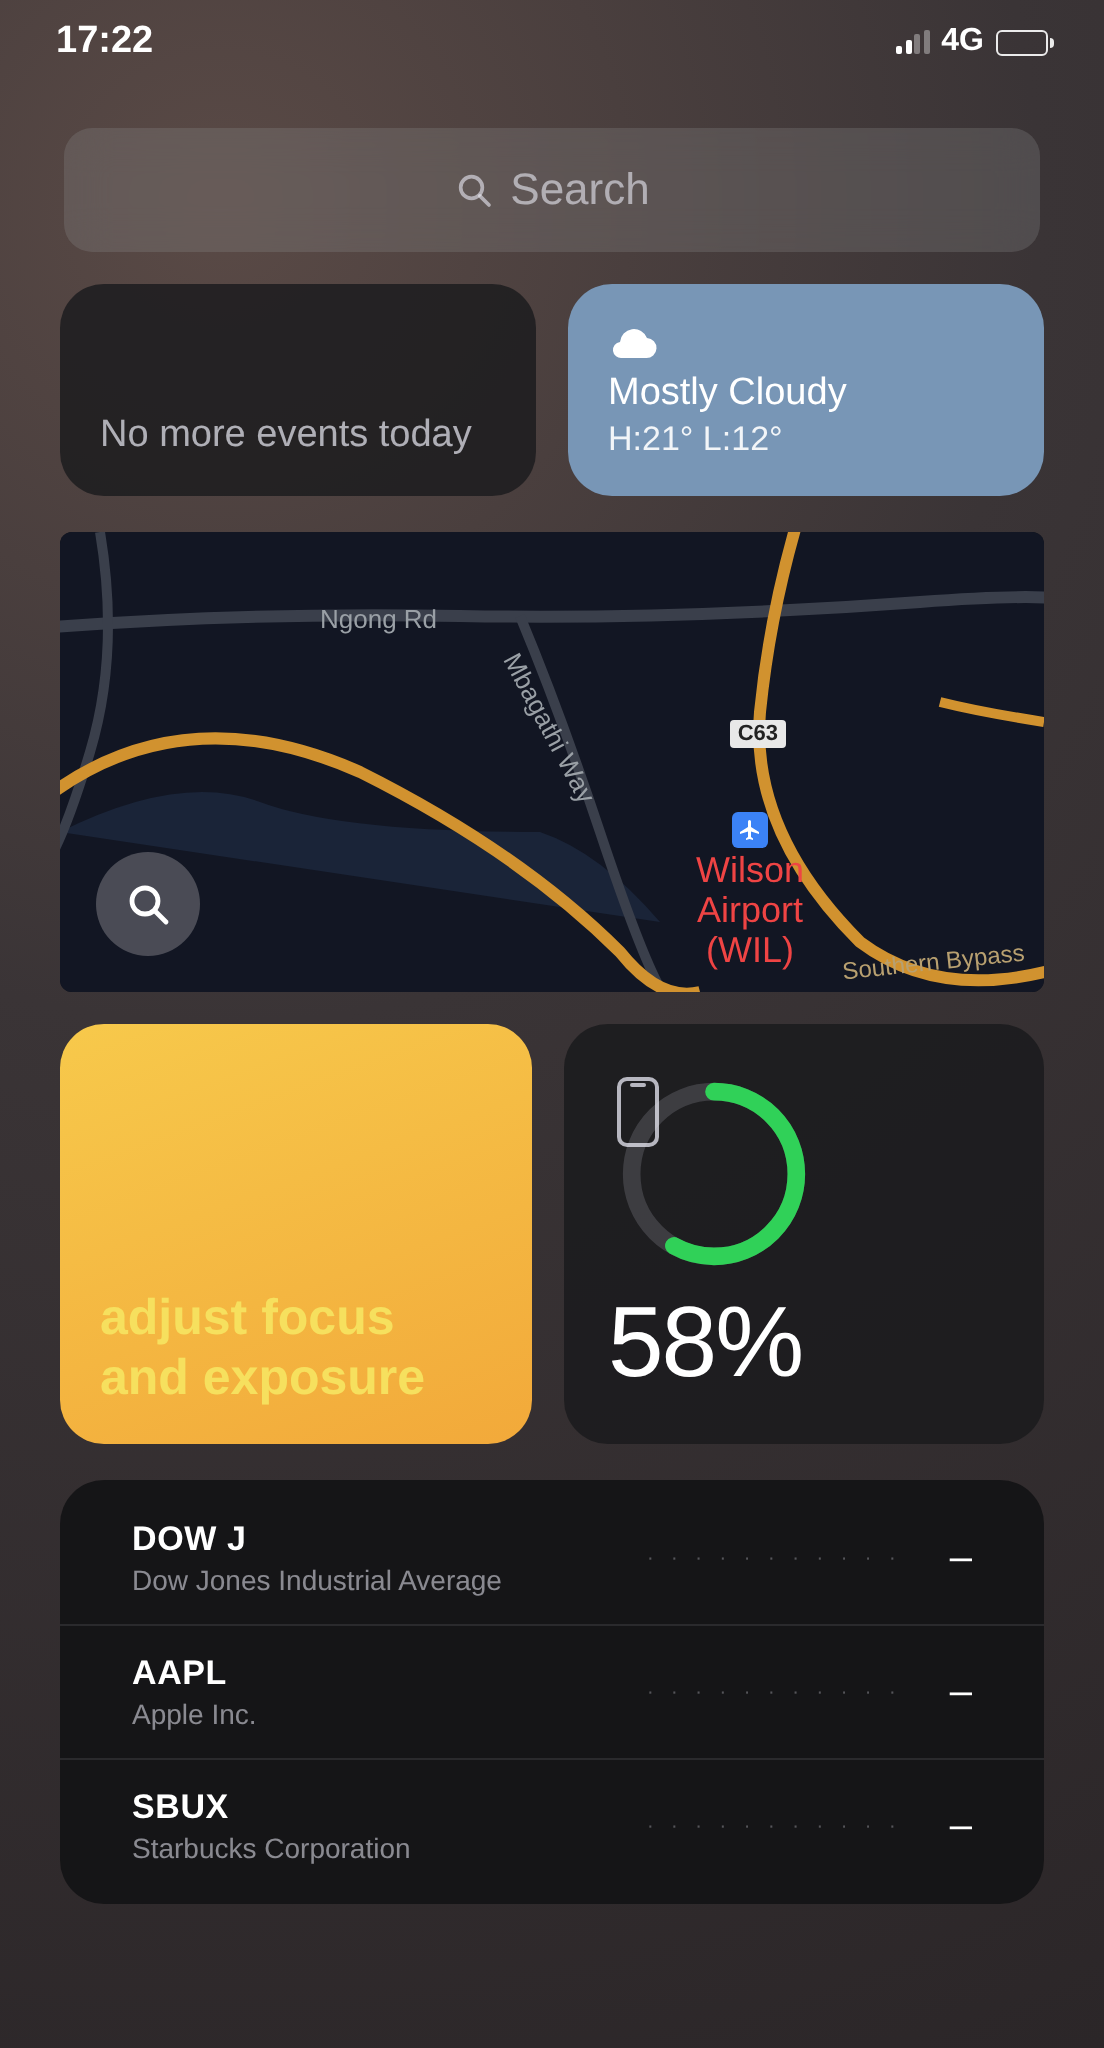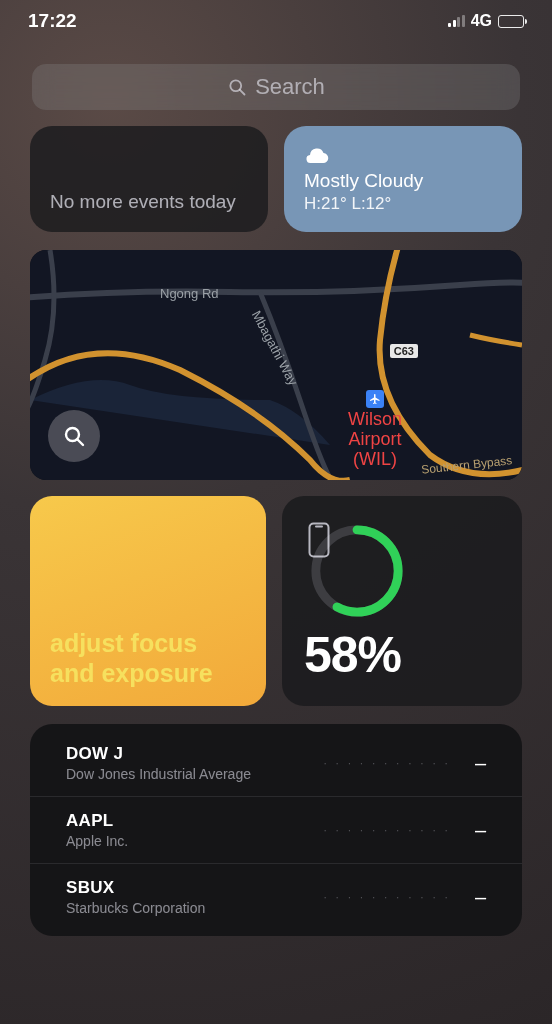--- a/index.html
+++ b/index.html
@@ -18,61 +18,61 @@
 .signal-bars span:nth-child(1){height:4px}
 .signal-bars span:nth-child(2){height:7px}
 .signal-bars span:nth-child(3){height:10px;opacity:.35}
 .signal-bars span:nth-child(4){height:12px;opacity:.35}
 .battery{display:inline-flex;align-items:center}
 .battery-body{width:26px;height:13px;border:1.5px solid rgba(255,255,255,.9);border-radius:3px;position:relative;padding:1.5px}
 .battery-body::after{content:"";position:absolute;right:-4px;top:3px;width:2px;height:5px;background:rgba(255,255,255,.9);border-radius:0 2px 2px 0}
 .battery-fill{height:100%;width:55%;background:#fff;border-radius:1px}
 
 
-.search-bar{margin:26px 32px 0;height:46px;background:rgba(140,140,140,.28);border-radius:14px;display:flex;align-items:center;justify-content:center;color:rgba(235,235,245,.6);font-size:22px;font-weight:400;backdrop-filter:blur(10px)}
+.search-bar{margin:26px 32px 0;height:62px;background:rgba(140,140,140,.28);border-radius:14px;display:flex;align-items:center;justify-content:center;color:rgba(235,235,245,.6);font-size:22px;font-weight:400;backdrop-filter:blur(10px)}
 .search-bar svg{margin-right:8px}
 
 
 .row{display:flex;gap:16px;margin:16px 30px 0}
 .widget{flex:1;border-radius:22px;padding:18px 20px;position:relative;overflow:hidden}
 
 
 .calendar-w{background:rgba(28,28,30,.85);display:flex;align-items:flex-end;min-height:106px}
 .calendar-w .txt{color:rgba(235,235,245,.7);font-size:19px;line-height:1.25}
 
 
 .weather-w{background:#7896b6;display:flex;flex-direction:column;justify-content:flex-end;min-height:106px}
 .weather-w .icon{margin-bottom:6px}
 .weather-w .desc{color:#fff;font-size:19px;line-height:1.15}
 .weather-w .temps{color:rgba(255,255,255,.9);font-size:17px;margin-top:2px}
 
 
-.map-w{margin:18px 30px 0;height:230px;border-radius:16px;background:#11131a;position:relative;overflow:hidden}
+.map-w{margin:18px 30px 0;height:230px;border-radius:6px;background:#11131a;position:relative;overflow:hidden}
 .map-w svg.roads{position:absolute;inset:0;width:100%;height:100%}
 .map-label{position:absolute;color:#9aa0a6;font-size:13px}
 .road-name{top:36px;left:130px}
 .road-name2{top:58px;left:232px;transform:rotate(62deg);transform-origin:left top}
-.route-badge{position:absolute;top:94px;right:104px;background:#e8e8e8;color:#222;font-size:11px;font-weight:700;padding:1px 4px;border-radius:2px}
+.route-badge{position:absolute;top:94px;right:129px;background:#e8e8e8;color:#222;font-size:11px;font-weight:700;padding:1px 4px;border-radius:2px}
 .airport-group{position:absolute;top:140px;left:318px;text-align:center}
 .airport-icon{width:18px;height:18px;background:#3b82f6;border-radius:3px;display:inline-flex;align-items:center;justify-content:center;margin-bottom:2px}
 .airport-name{color:#ef4444;font-size:18px;line-height:1.1}
 .bypass{bottom:8px;right:10px;transform:rotate(-6deg);color:#b8a070;font-size:12px}
 .map-search{position:absolute;left:18px;bottom:18px;width:52px;height:52px;border-radius:50%;background:rgba(120,120,128,.55);display:flex;align-items:center;justify-content:center}
 
 
 .tips-w{background:linear-gradient(160deg,#f7c94b 0%,#f2a93a 100%);min-height:210px;display:flex;align-items:flex-end}
 .tips-w .headline{font-size:25px;font-weight:600;line-height:1.18;color:#fff}
 .tips-w .headline .accent{color:#f6e05e}
 
 
 .batt-w{background:rgba(28,28,30,.92);min-height:210px;display:flex;flex-direction:column;justify-content:space-between;padding:22px}
 .ring-wrap{position:relative;width:98px;height:98px;margin-top:4px;margin-left:4px}
 .ring-wrap svg{position:absolute;inset:0}
 .ring-wrap .phone-ic{position:absolute;inset:0;display:flex;align-items:center;justify-content:center}
-.batt-pct{font-size:50px;font-weight:700;color:#fff;letter-spacing:-1px}
+.batt-pct{font-size:50px;font-weight:400;color:#fff;letter-spacing:-1px}
 
 
 .stocks-w{margin:18px 30px 0;background:rgba(20,20,22,.95);border-radius:22px;padding:6px 0}
 .stock-row{display:flex;align-items:center;justify-content:space-between;padding:14px 36px;border-bottom:1px solid rgba(120,120,128,.22)}
 .stock-row:last-child{border-bottom:none}
 .stock-left .sym{font-size:17px;font-weight:700;color:#fff;letter-spacing:.3px}
 .stock-left .comp{font-size:14px;color:rgba(235,235,245,.55);margin-top:2px}
 .stock-right{display:flex;align-items:center;gap:24px}
 .spark{color:rgba(235,235,245,.3);font-size:10px;letter-spacing:3px}
 .dash{color:#fff;font-size:20px;font-weight:500}

